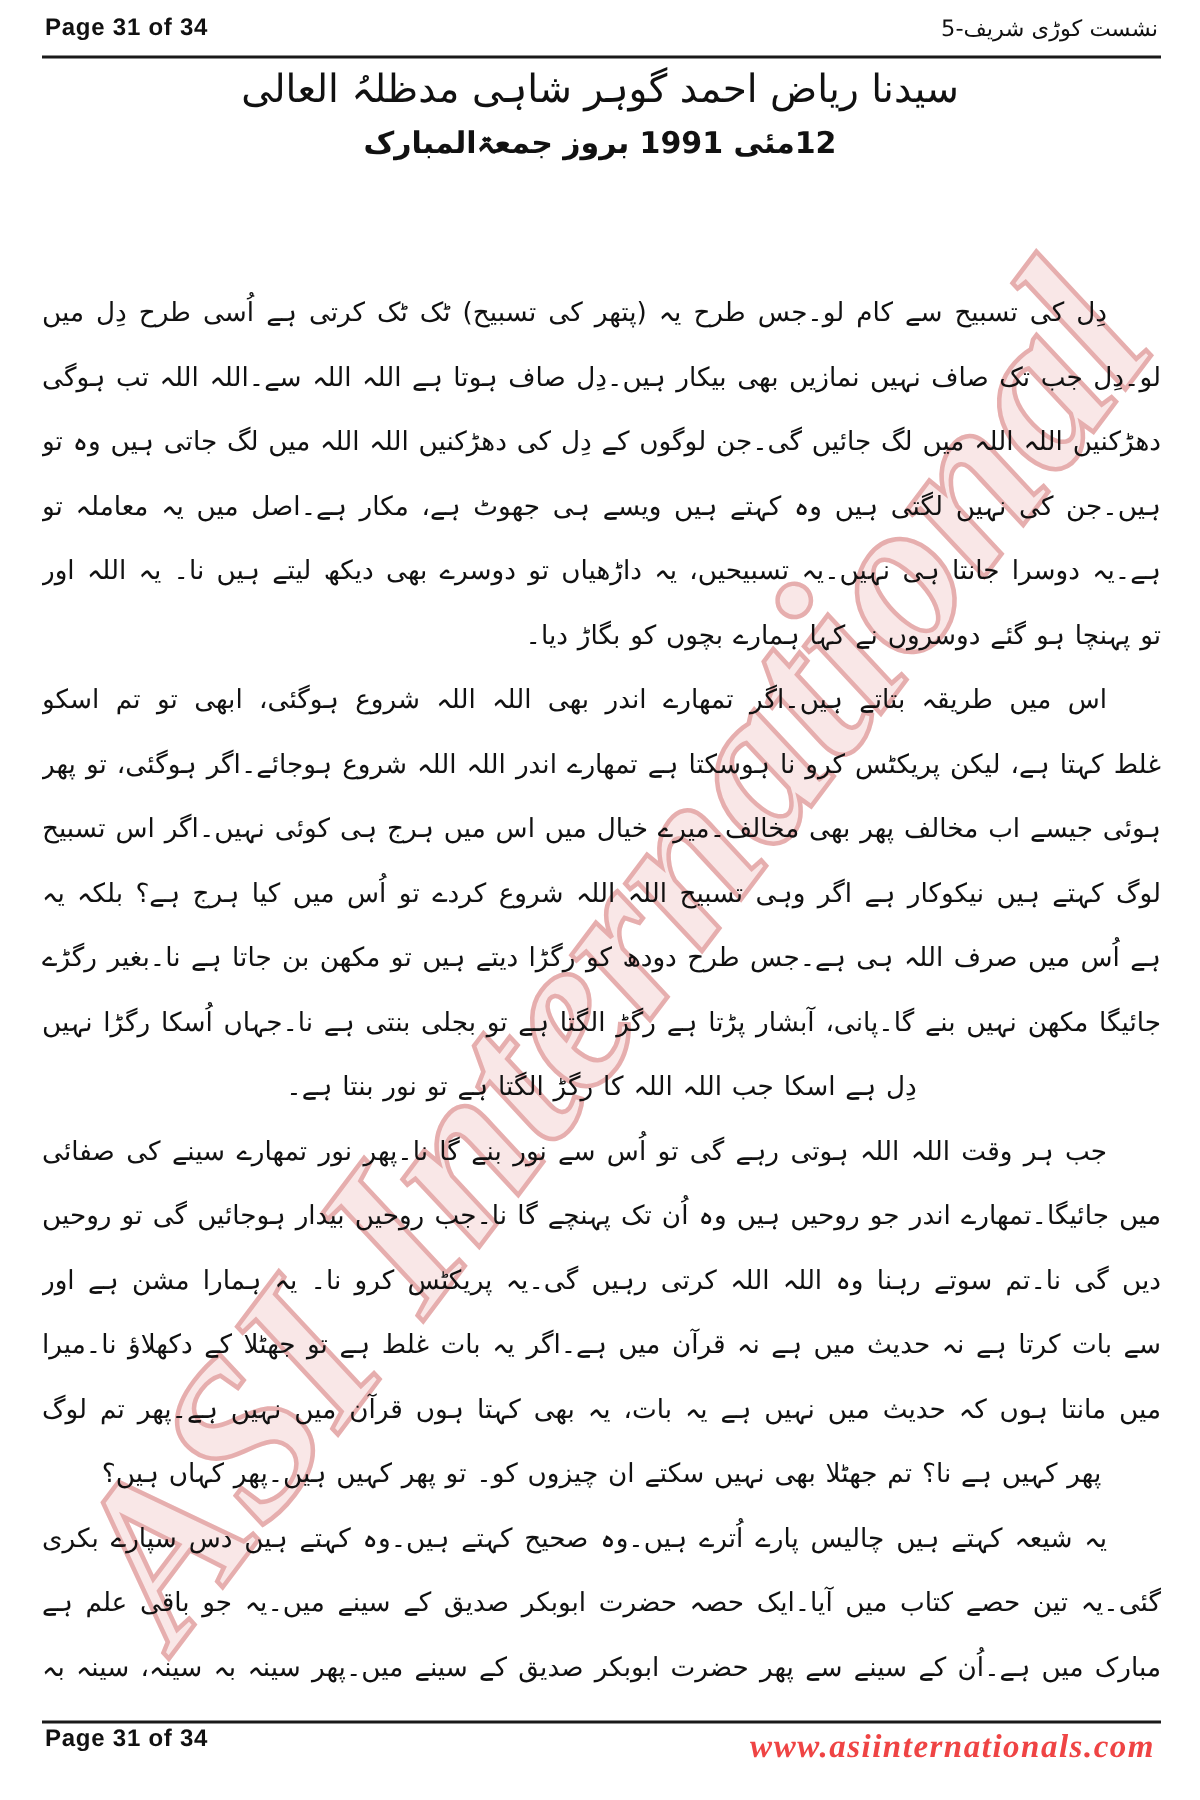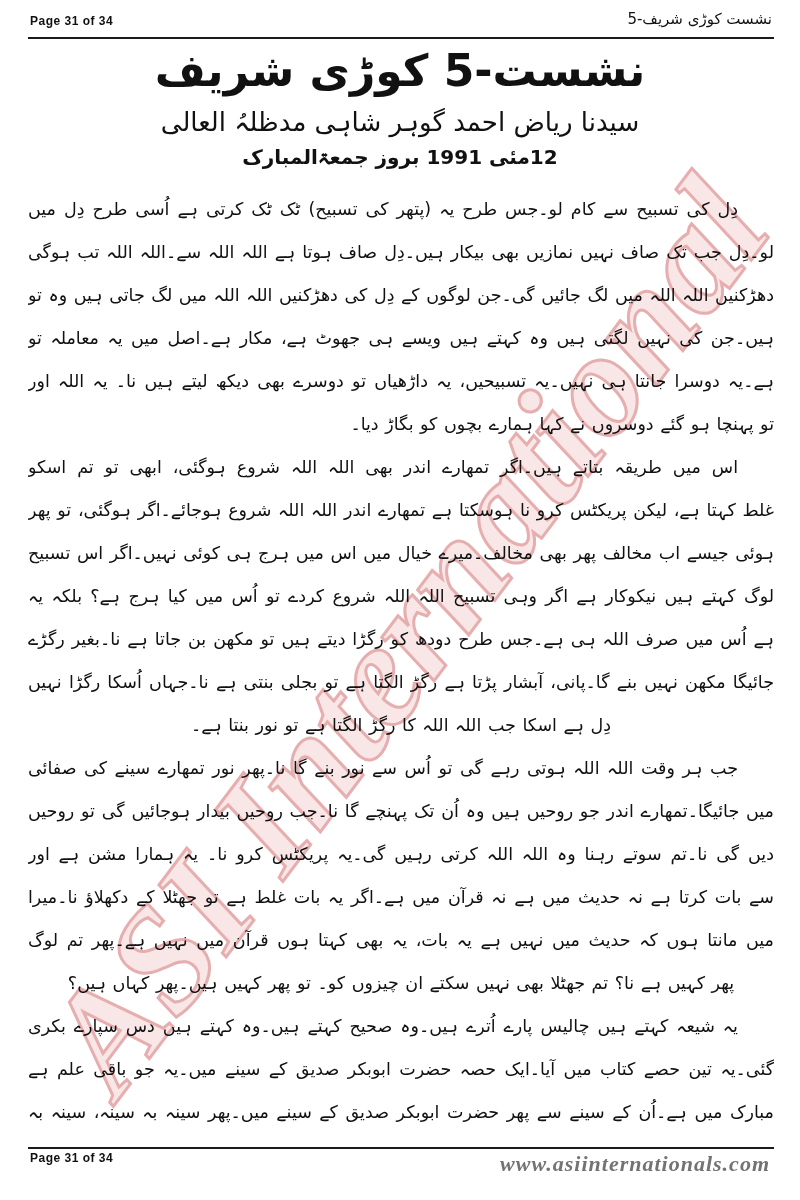--- a/index.html
+++ b/index.html
@@ -28,21 +28,21 @@
     opacity:.85;
     z-index:0;
   }
   .layer{position:absolute;inset:0;z-index:1;}
   .header{
     position:absolute;top:10px;left:30px;right:28px;
     display:flex;justify-content:space-between;align-items:flex-end;
   }
   .page-label{
     font-family:"Liberation Sans",sans-serif;
-    font-weight:bold;font-size:12px;letter-spacing:.5px;
+    font-weight:bold;font-size:16px;letter-spacing:.5px;
   }
   .header-urdu{
     direction:rtl;font-size:15px;font-weight:500;
     font-family:"DejaVu Sans",sans-serif;
   }
   .rule{position:absolute;left:28px;right:26px;border-top:2px solid #1a1a1a;height:0;}
   .rule-top{top:37px;}
   .rule-bottom{top:1147px;}
   .title-block{
     position:absolute;top:40px;left:0;right:0;
@@ -87,21 +87,20 @@
 
 <div class="layer">
 
   <div class="header">
     <span class="page-label">Page 31 of 34</span>
     <span class="header-urdu">نشست کوڑی شریف-5</span>
   </div>
   <div class="rule rule-top"></div>
 
   <div class="title-block">
-    <div class="doc-title">نشست-5 کوڑی شریف</div>
     <div class="author-line">سیدنا ریاض احمد گوہر شاہی مدظلہُ العالی</div>
     <div class="date-line">12مئی 1991 بروز جمعۃالمبارک</div>
   </div>
 
   <div class="body-text">
       <div class="paragraph">
         <div class="line justify indent">دِل کی تسبیح سے کام لو۔جس طرح یہ (پتھر کی تسبیح) ٹک ٹک کرتی ہے اُسی طرح دِل میں ٹک ٹک ہوتی ہے نا اُس کوتسبیج بنا</div>
         <div class="line justify">لو۔دِل جب تک صاف نہیں نمازیں بھی بیکار ہیں۔دِل صاف ہوتا ہے اللہ اللہ سے۔اللہ اللہ تب ہوگی جب تمھارے دل کی</div>
         <div class="line justify">دھڑکنیں اللہ اللہ میں لگ جائیں گی۔جن لوگوں کے دِل کی دھڑکنیں اللہ اللہ میں لگ جاتی ہیں وہ تو ہمارے ساتھ ہوجاتے</div>
         <div class="line justify">ہیں۔جن کی نہیں لگتی ہیں وہ کہتے ہیں ویسے ہی جھوٹ ہے، مکار ہے۔اصل میں یہ معاملہ تو وہی جانتا ہے جس کے ساتھ ہوا</div>
@@ -128,16 +127,16 @@
       <div class="paragraph">
         <div class="line justify indent">یہ شیعہ کہتے ہیں چالیس پارے اُترے ہیں۔وہ صحیح کہتے ہیں۔وہ کہتے ہیں دس سپارے بکری کھا گئی، بکری نہیں کھا</div>
         <div class="line justify">گئی۔یہ تین حصے کتاب میں آیا۔ایک حصہ حضرت ابوبکر صدیق کے سینے میں۔یہ جو باقی علم ہے حضور پاک ﷺ کے سینے</div>
         <div class="line justify">مبارک میں ہے۔اُن کے سینے سے پھر حضرت ابوبکر صدیق کے سینے میں۔پھر سینہ بہ سینہ، سینہ بہ سینہ یہاں تک پہنچا۔یہ وہ</div>
       </div>
     </div>
 
   <div class="rule rule-bottom"></div>
   <div class="footer">
     <span class="page-label">Page 31 of 34</span>
-    <a class="website" href="#" style="color: #737373; font-style: italic;">www.asiinternationals.com</a>
+    <a class="website" href="#" style="color: #ef4444; font-style: italic;">www.asiinternationals.com</a>
   </div>
 
 </div>
 
 </body></html>

